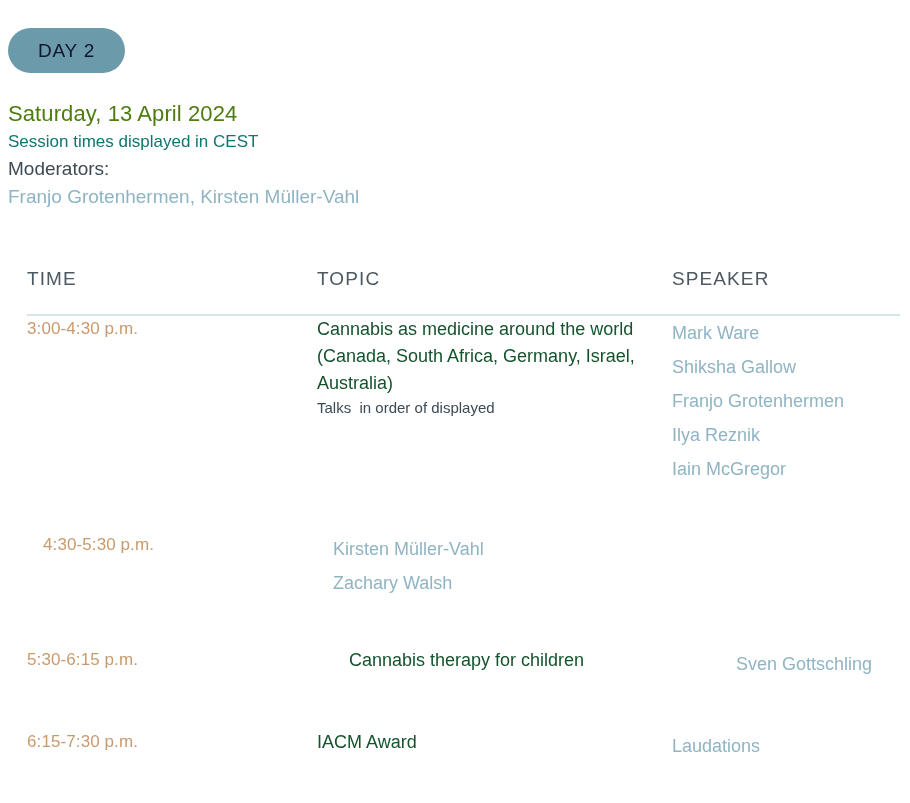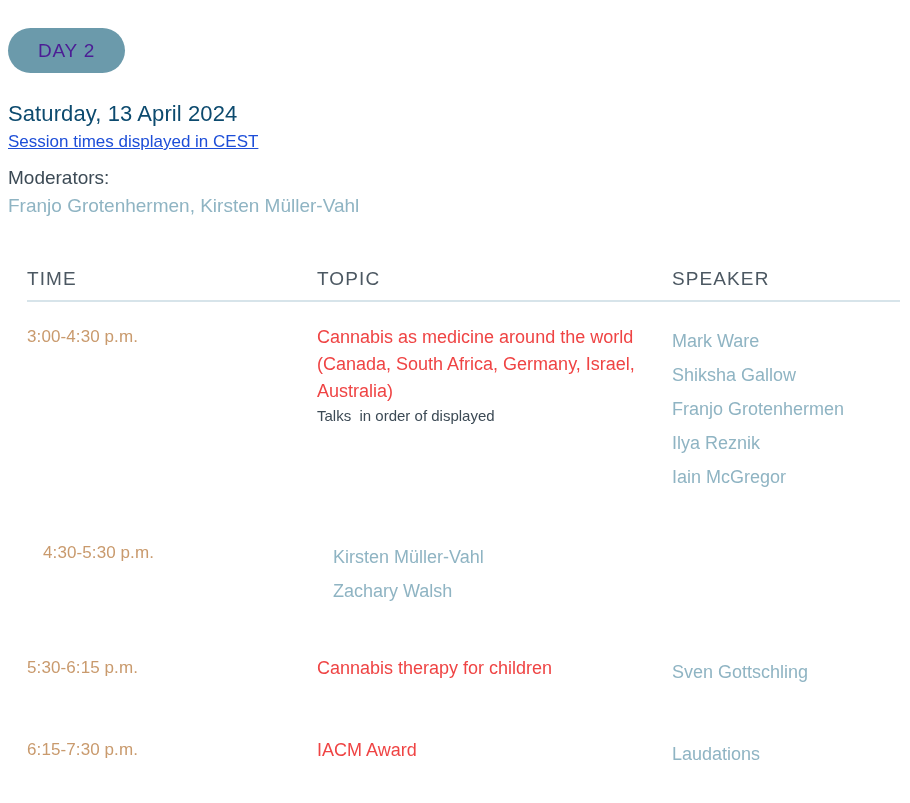--- a/index.html
+++ b/index.html
@@ -25,106 +25,104 @@
 
   
   .day-badge {
     position: absolute;
     left: 8px;
     top: 28px;
     width: 117px;
     height: 45px;
     border-radius: 23px;
     background: #6b9aab;
-    color: #4c1d95;
+    color: #0f172a;
     display: flex;
     align-items: center;
     justify-content: center;
     font-size: 19px;
     letter-spacing: 0.8px;
     font-weight: 400;
   }
 
   
   .header {
     position: absolute;
     left: 8px;
     top: 100px;
     width: 880px;
   }
   .date-line {
     font-size: 22px;
-    color: #0c4a6e;
+    color: #4d7c0f;
     line-height: 28px;
     letter-spacing: 0.1px;
   }
   .tz-line {
     font-size: 17px;
-    color: #1d4ed8;
+    color: #0f766e;
     line-height: 26px;
     margin-top: 1px;
-    text-decoration: underline;
   }
   .moderators-label {
     font-size: 19px;
     color: #3c4a55;
     line-height: 28px;
-    margin-top: 9px;
   }
   .moderators-names {
     font-size: 19px;
     color: #8fb4c3;
     line-height: 28px;
   }
 
   
   .schedule {
     position: absolute;
     left: 0;
     top: 268px;
     width: 910px;
   }
   .table-head {
     display: flex;
     align-items: flex-end;
-    padding-bottom: 10px;
+    padding-bottom: 24px;
     margin: 0 10px 0 27px;
     padding-right: 10px;
     border-bottom: 2px solid #d7e4ea;
   }
   .col-time   { width: 290px; flex: 0 0 290px; }
   .col-topic  { width: 355px; flex: 0 0 355px; }
   .col-speaker{ flex: 1 1 auto; }
 
   .table-head .th {
     font-size: 19px;
     color: #4c5862;
     letter-spacing: 1.1px;
     line-height: 22px;
   }
 
   .row {
     display: flex;
     margin: 0 10px 0 27px;
     align-items: flex-start;
   }
-  .row-1 { padding-top: 22px; }
+  .row-1 { }
   .row-2 { padding-top: 46px; margin-left: 43px; }
-  .row-3 { padding-top: 47px; }
+  .row-3 { padding-top: 47px; gap: 32px; }
   .row-4 { padding-top: 48px; }
 
   .cell-time {
     font-size: 17px;
     color: #c99a6d;
     line-height: 25px;
     letter-spacing: 0.1px;
   }
   .cell-topic {
     font-size: 18px;
-    color: #ef4444;
+    color: #14532d;
     line-height: 27px;
     padding-right: 28px;
   }
   .topic-note {
     font-size: 15px;
     color: #3c4a55;
     line-height: 22px;
     white-space: pre;
   }
   .cell-speaker {

